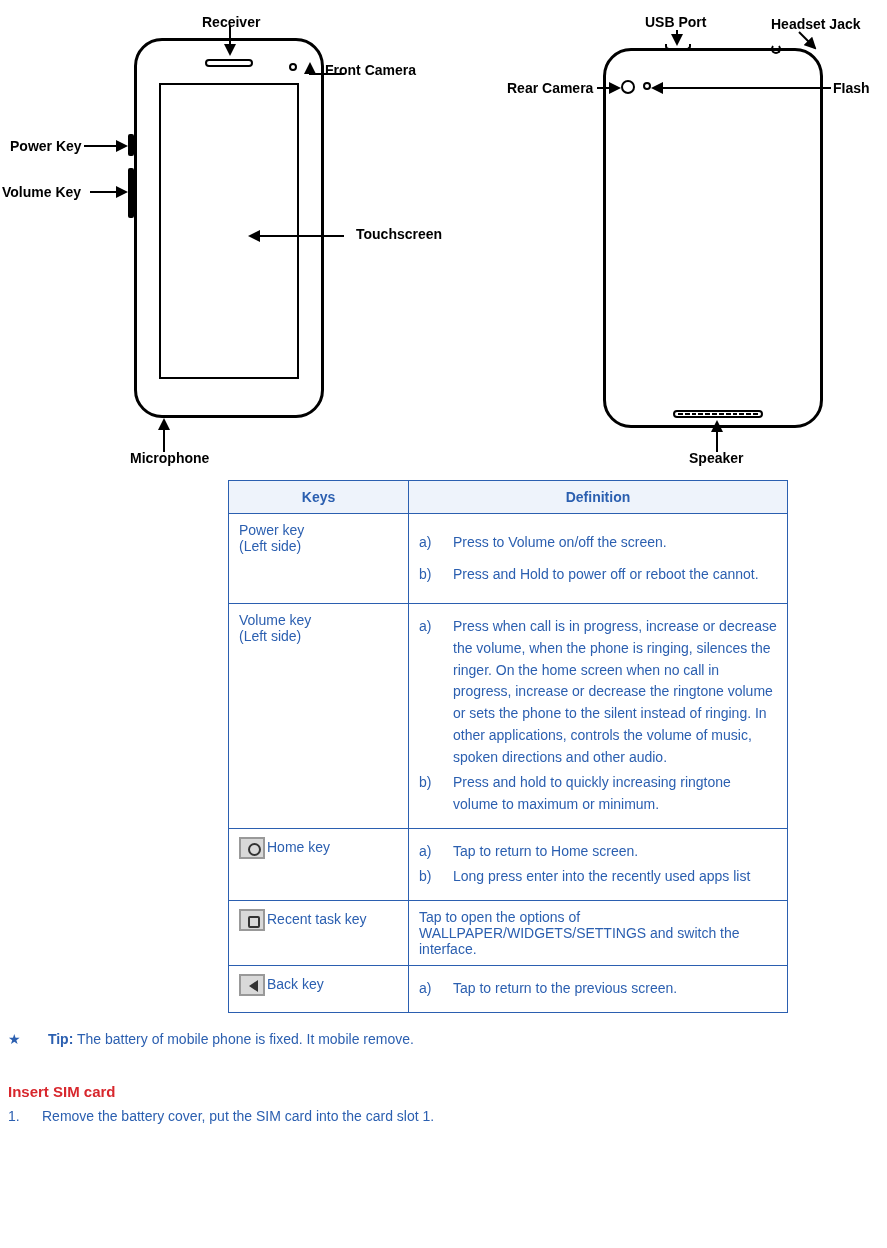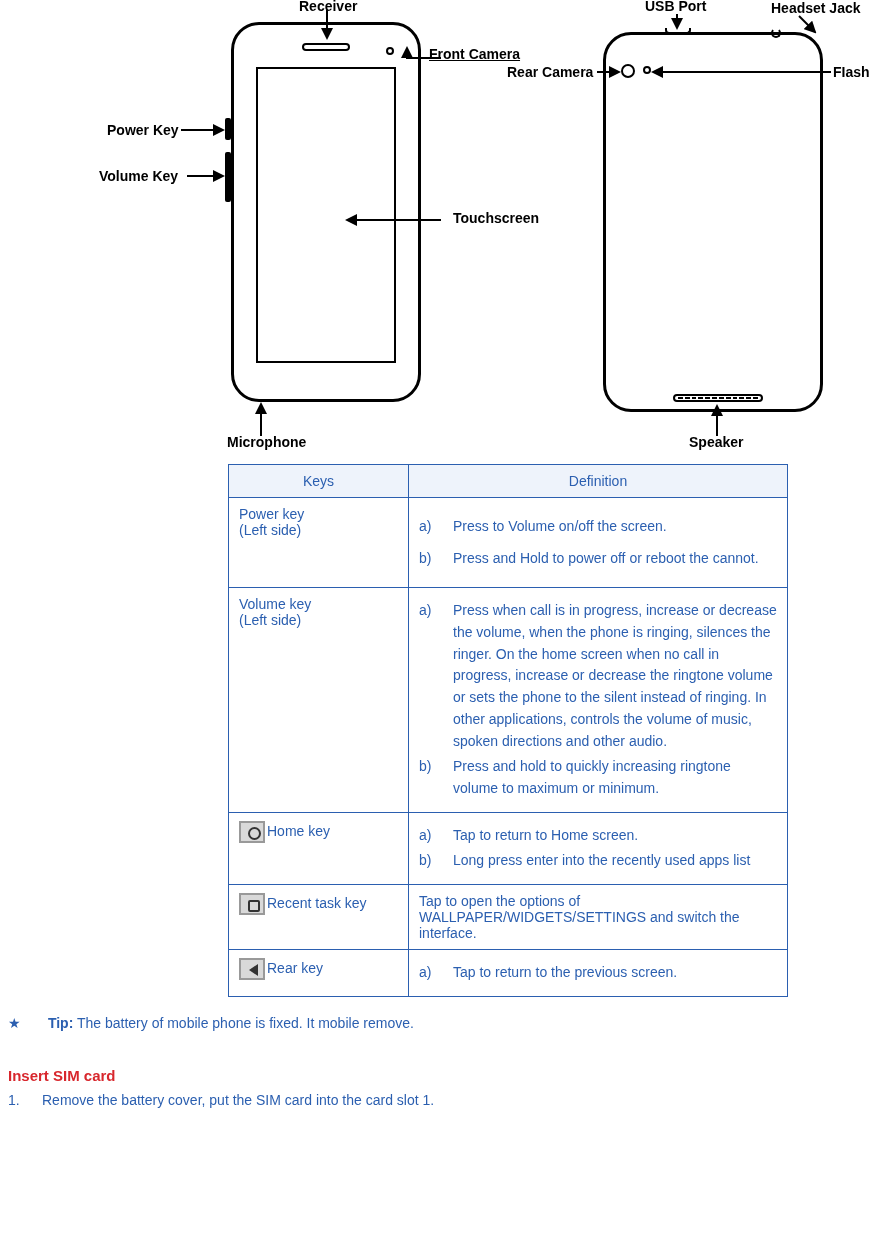--- a/index.html
+++ b/index.html
@@ -5,21 +5,21 @@
   * { box-sizing: border-box; }
   body {
     margin: 0;
     padding: 0;
     background: #fff;
     font-family: Arial, Helvetica, sans-serif;
     color: #000;
     width: 887px;
   }
   .page { width: 887px; padding: 0 4px 20px; }
-  .diagram-row { display: flex; gap: 52px; justify-content: flex-end; align-items: flex-start; padding-top: 4px; }
+  .diagram-row { display: flex; gap: 52px; justify-content: space-between; align-items: flex-start; padding-top: 20px; }
   .diagram { position: relative; font-size: 14px; font-weight: bold; }
   
   .phone-front-wrap { position: relative; width: 350px; height: 460px; }
   .phone-front { position: absolute; left: 130px; top: 18px; width: 190px; height: 380px; border: 3px solid #000; border-radius: 28px; background: #fff; }
   .phone-front .speaker-slot { position: absolute; top: 18px; left: 50%; transform: translateX(-50%); width: 48px; height: 8px; border: 2.5px solid #000; border-radius: 5px; }
   .phone-front .front-cam { position: absolute; top: 22px; right: 24px; width: 8px; height: 8px; border: 2px solid #000; border-radius: 50%; }
   .phone-front .screen { position: absolute; top: 42px; left: 22px; right: 22px; bottom: 36px; border: 2.5px solid #000; }
   .side-btn { position: absolute; background: #000; width: 6px; border-radius: 2px; }
   .power-btn { left: 124px; top: 114px; height: 22px; }
   .vol-btn   { left: 124px; top: 148px; height: 50px; }
@@ -34,21 +34,21 @@
   .grill-dots { position:absolute; inset:0; display:flex; gap:2px; padding:1px 3px; }
   .grill-dots span{ flex:1; background:#000; }
   .label { position: absolute; white-space: nowrap; font-weight: bold; }
   svg.lines { position: absolute; left: 0; top: 0; pointer-events: none; }
   svg.lines line, svg.lines polyline { stroke: #000; stroke-width: 2; fill: none; }
   
   h2.sec { color: #d8272d; font-size: 15px; font-weight: bold; margin: 36px 0 8px 4px; }
   
   table.keys-table { border-collapse: collapse; width: 560px; margin: 0 0 0 224px; }
   table.keys-table th, table.keys-table td { border: 1px solid #2b5fb0; padding: 8px 10px; vertical-align: top; color: #2b5fb0; font-size: 14px; }
-  table.keys-table th { background: #eef3fb; text-align: center; font-weight: normal; }
+  table.keys-table th { background: #eef3fb; text-align: center; font-weight: bold; }
   .key-col { width: 180px; }
   .def-list { margin: 0; padding-left: 0; list-style: none; }
   .def-list li { display: flex; gap: 18px; margin: 4px 0; line-height: 1.55; }
   .def-list li .m { width: 16px; flex-shrink: 0; }
   .def-list.spaced li { margin: 10px 0; }
   .justify { text-align: justify; }
   .key-icon { display: inline-block; width: 26px; height: 22px; background: #d9d9d9; border: 2px solid #999; vertical-align: middle; margin-right: 2px; position: relative; }
   .ki-square::after { content:""; position:absolute; left:7px; top:5px; width:8px; height:8px; border:2px solid #333; border-radius:2px; }
   .ki-circle::after { content:""; position:absolute; left:7px; top:4px; width:9px; height:9px; border:2px solid #333; border-radius:50%; }
   .ki-tri::after { content:""; position:absolute; left:8px; top:4px; width:0; height:0; border-top:6px solid transparent; border-bottom:6px solid transparent; border-right:9px solid #333; }
@@ -79,21 +79,21 @@
             </marker>
         </defs>
         <line x1="226" y1="6" x2="226" y2="34" marker-end="url(#ah)"></line>
         <polyline points="340,54 306,54 306,44" marker-end="url(#ah)"></polyline>
         <line x1="80" y1="126" x2="122" y2="126" marker-end="url(#ah)"></line>
         <line x1="86" y1="172" x2="122" y2="172" marker-end="url(#ah)"></line>
         <line x1="340" y1="216" x2="246" y2="216" marker-end="url(#ah)"></line>
         <line x1="160" y1="432" x2="160" y2="400" marker-end="url(#ah)"></line>
       </svg>
       <span class="label" style="left:198px; top:-6px;">Receiver</span>
-      <span class="label" style="left:340px; top:42px; transform:translateX(-12px);text-decoration:underline;">Front Camera</span>
+      <span class="label" style="left:333px; top:42px; transform:translateX(-12px);">Front Camera</span>
       <span class="label" style="left:6px; top:118px;">Power Key</span>
       <span class="label" style="left:-2px; top:164px;">Volume Key</span>
       <span class="label" style="left:332px; top:206px; transform:translateX(-16px);margin-left:36px;">Touchscreen</span>
       <span class="label" style="left:126px; top:430px;">Microphone</span>
     </div>
 
     <div class="diagram phone-back-wrap">
       <div class="phone-back"></div>
       <div class="usb-port"></div>
       <div class="headset"></div>
@@ -200,21 +200,21 @@
         <td>
           <span class="key-icon ki-square"></span><span>Recent task key</span>
         </td>
         <td>
           <span>Tap to open the options of WALLPAPER/WIDGETS/SETTINGS and switch the interface.</span>
         </td>
       </tr>
 
       <tr>
         <td>
-          <span class="key-icon ki-tri"></span><span>Rear key</span>
+          <span class="key-icon ki-tri"></span><span>Back key</span>
         </td>
         <td>
           <ul class="def-list">
             <li>
                 <span class="m">a)</span>
                 <span>Tap to return to the previous screen.</span>
               </li>
           </ul>
         </td>
       </tr>

